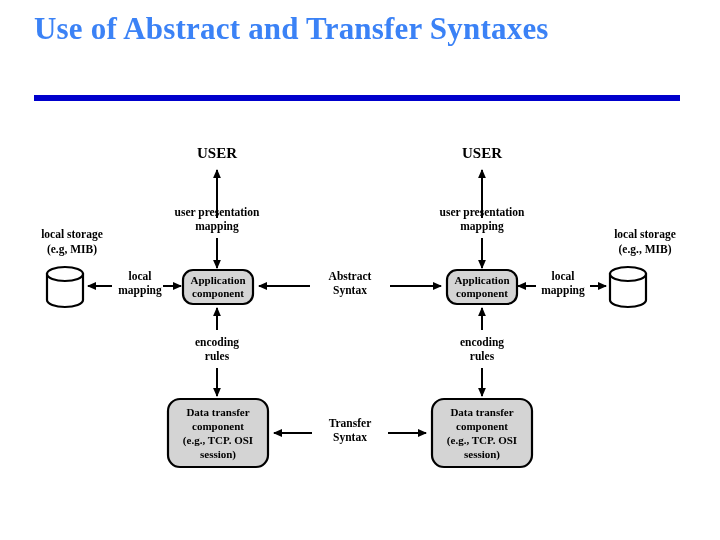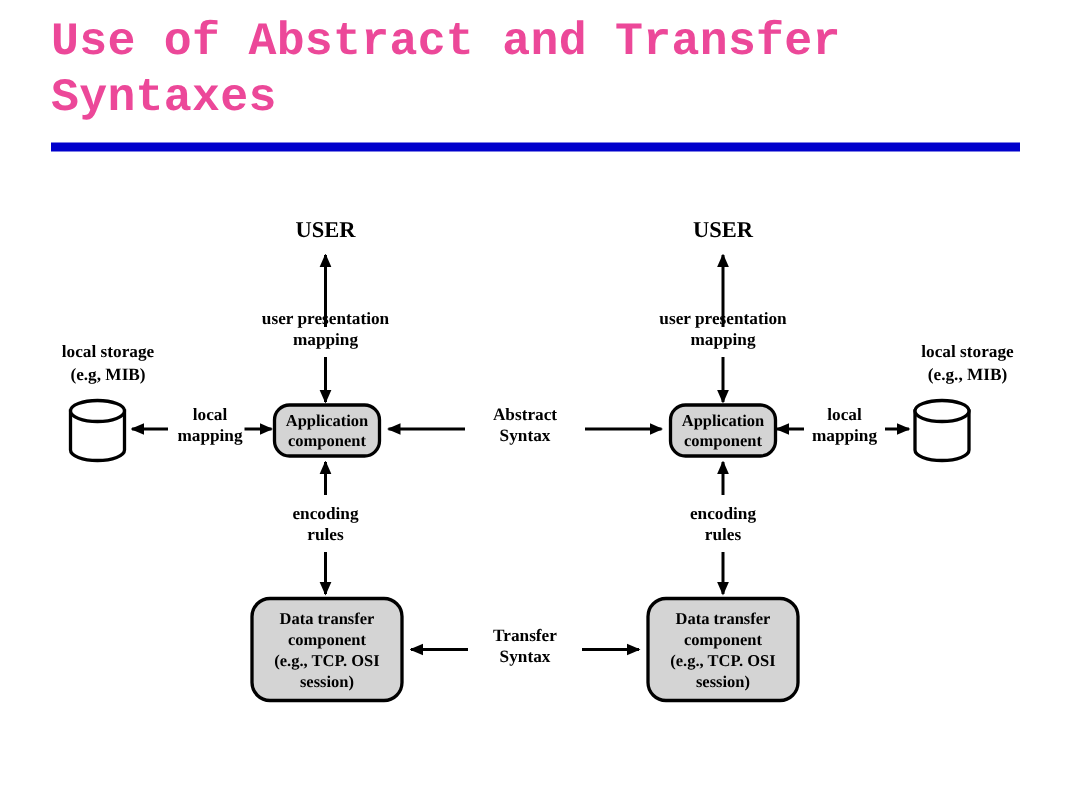--- a/index.html
+++ b/index.html
@@ -17,26 +17,26 @@
     position: relative;
     width: 720px;
     height: 540px;
     background: #ffffff;
   }
   .slide-title {
     position: absolute;
     left: 34px;
     top: 10px;
     width: 650px;
-    font-family: Liberation Mono, monospace;
+    font-family: Liberation Serif, serif;
     font-weight: bold;
     font-size: 31px;
     line-height: 37px;
     letter-spacing: 0.2px;
-    color: #ec4899;
+    color: #3b82f6;
     white-space: pre-wrap;
   }
   .title-rule {
     position: absolute;
     left: 34px;
     top: 95px;
     width: 646px;
     height: 6px;
     background: #0000CC;
   }

